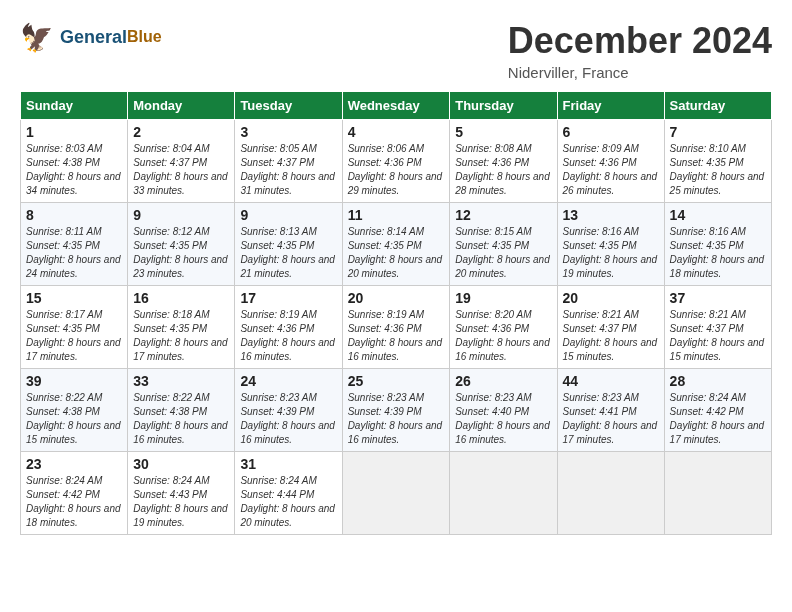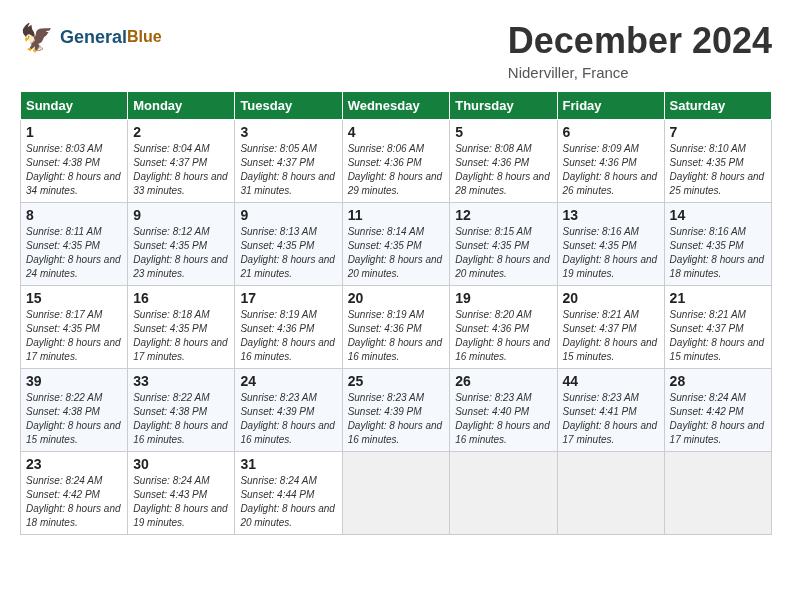--- a/index.html
+++ b/index.html
@@ -206,21 +206,21 @@
   </td>
         <td>
     <span class="day-number">19</span>
     <span class="day-info">Sunrise: 8:20 AM<br>Sunset: 4:36 PM<br>Daylight: 8 hours and 16 minutes.</span>
   </td>
         <td>
     <span class="day-number">20</span>
     <span class="day-info">Sunrise: 8:21 AM<br>Sunset: 4:37 PM<br>Daylight: 8 hours and 15 minutes.</span>
   </td>
         <td>
-    <span class="day-number">21</span>
+    <span class="day-number">37</span>
     <span class="day-info">Sunrise: 8:21 AM<br>Sunset: 4:37 PM<br>Daylight: 8 hours and 15 minutes.</span>
   </td>
       </tr>
       <tr>
         <td>
     <span class="day-number">39</span>
     <span class="day-info">Sunrise: 8:22 AM<br>Sunset: 4:38 PM<br>Daylight: 8 hours and 15 minutes.</span>
   </td>
         <td>
     <span class="day-number">33</span>

